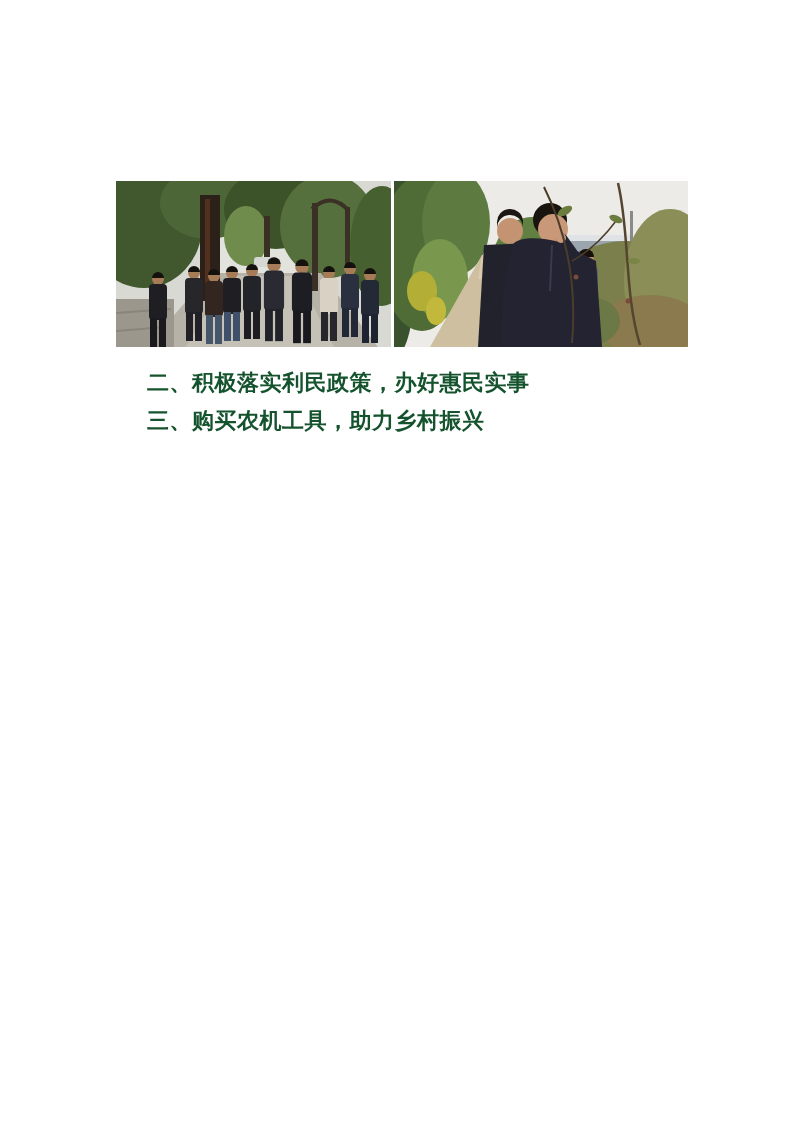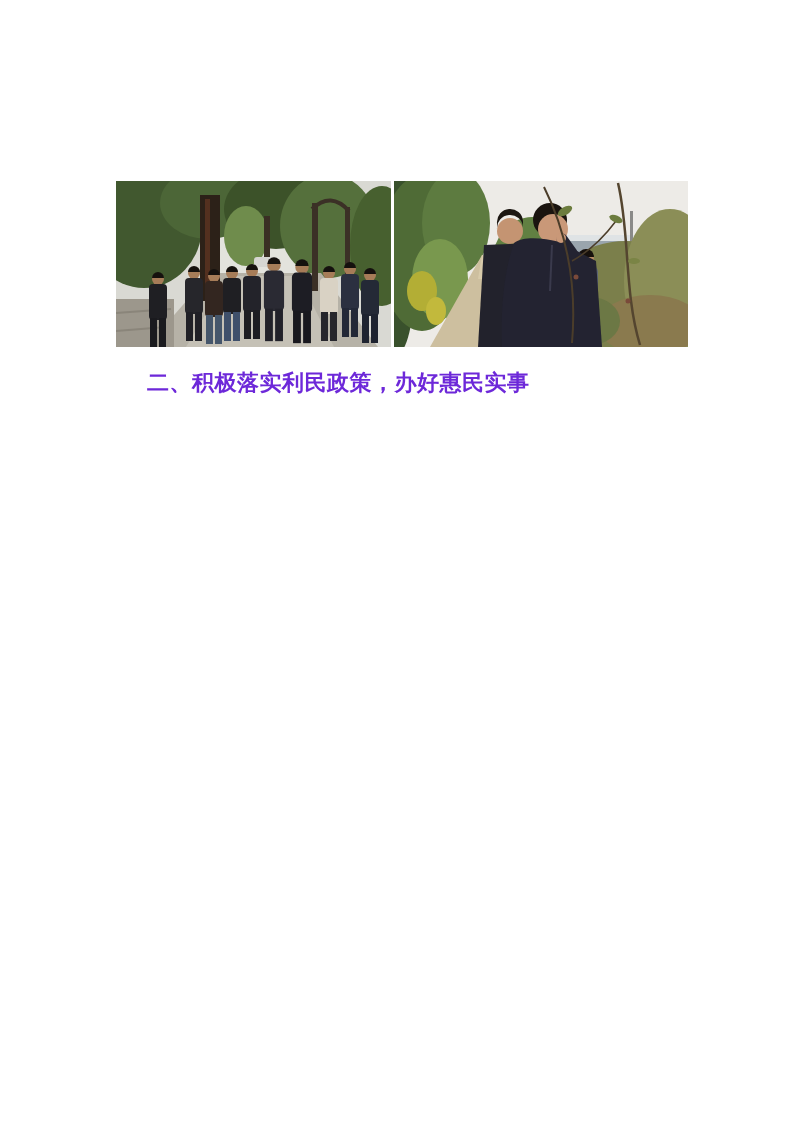--- a/index.html
+++ b/index.html
@@ -9,21 +9,21 @@
     background: #ffffff;
   }
   .page {
     position: relative;
     width: 794px;
     height: 1123px;
     margin: 0 auto;
     background: #ffffff;
     overflow: hidden;
     font-family: "Liberation Serif", "DejaVu Serif", serif;
-    color: #6d28d9;
+    color: #14532d;
   }
   .photos-row {
     position: absolute;
     left: 116px;
     top: 181px;
     display: flex;
     gap: 3px;
   }
   .photo { display: block; }
   .content {
@@ -223,15 +223,16 @@
       <ellipse cx="222" cy="38" rx="7" ry="3.5" fill="#6c7c3e" transform="rotate(24 222 38)"></ellipse>
       <ellipse cx="240" cy="80" rx="6" ry="3" fill="#7a8445"></ellipse>
       <circle cx="182" cy="96" r="2.5" fill="#7a4a3a"></circle>
       <circle cx="234" cy="120" r="2.5" fill="#7a4a3a"></circle>
     </svg>
 
   </div>
 
   <div class="content">
     <h2 class="sec-heading">二、积极落实利民政策，办好惠民实事</h2>
+    <h2 class="sec-heading">三、购买农机工具，助力乡村振兴</h2>
   </div>
 
 </div>
 
 </body></html>

